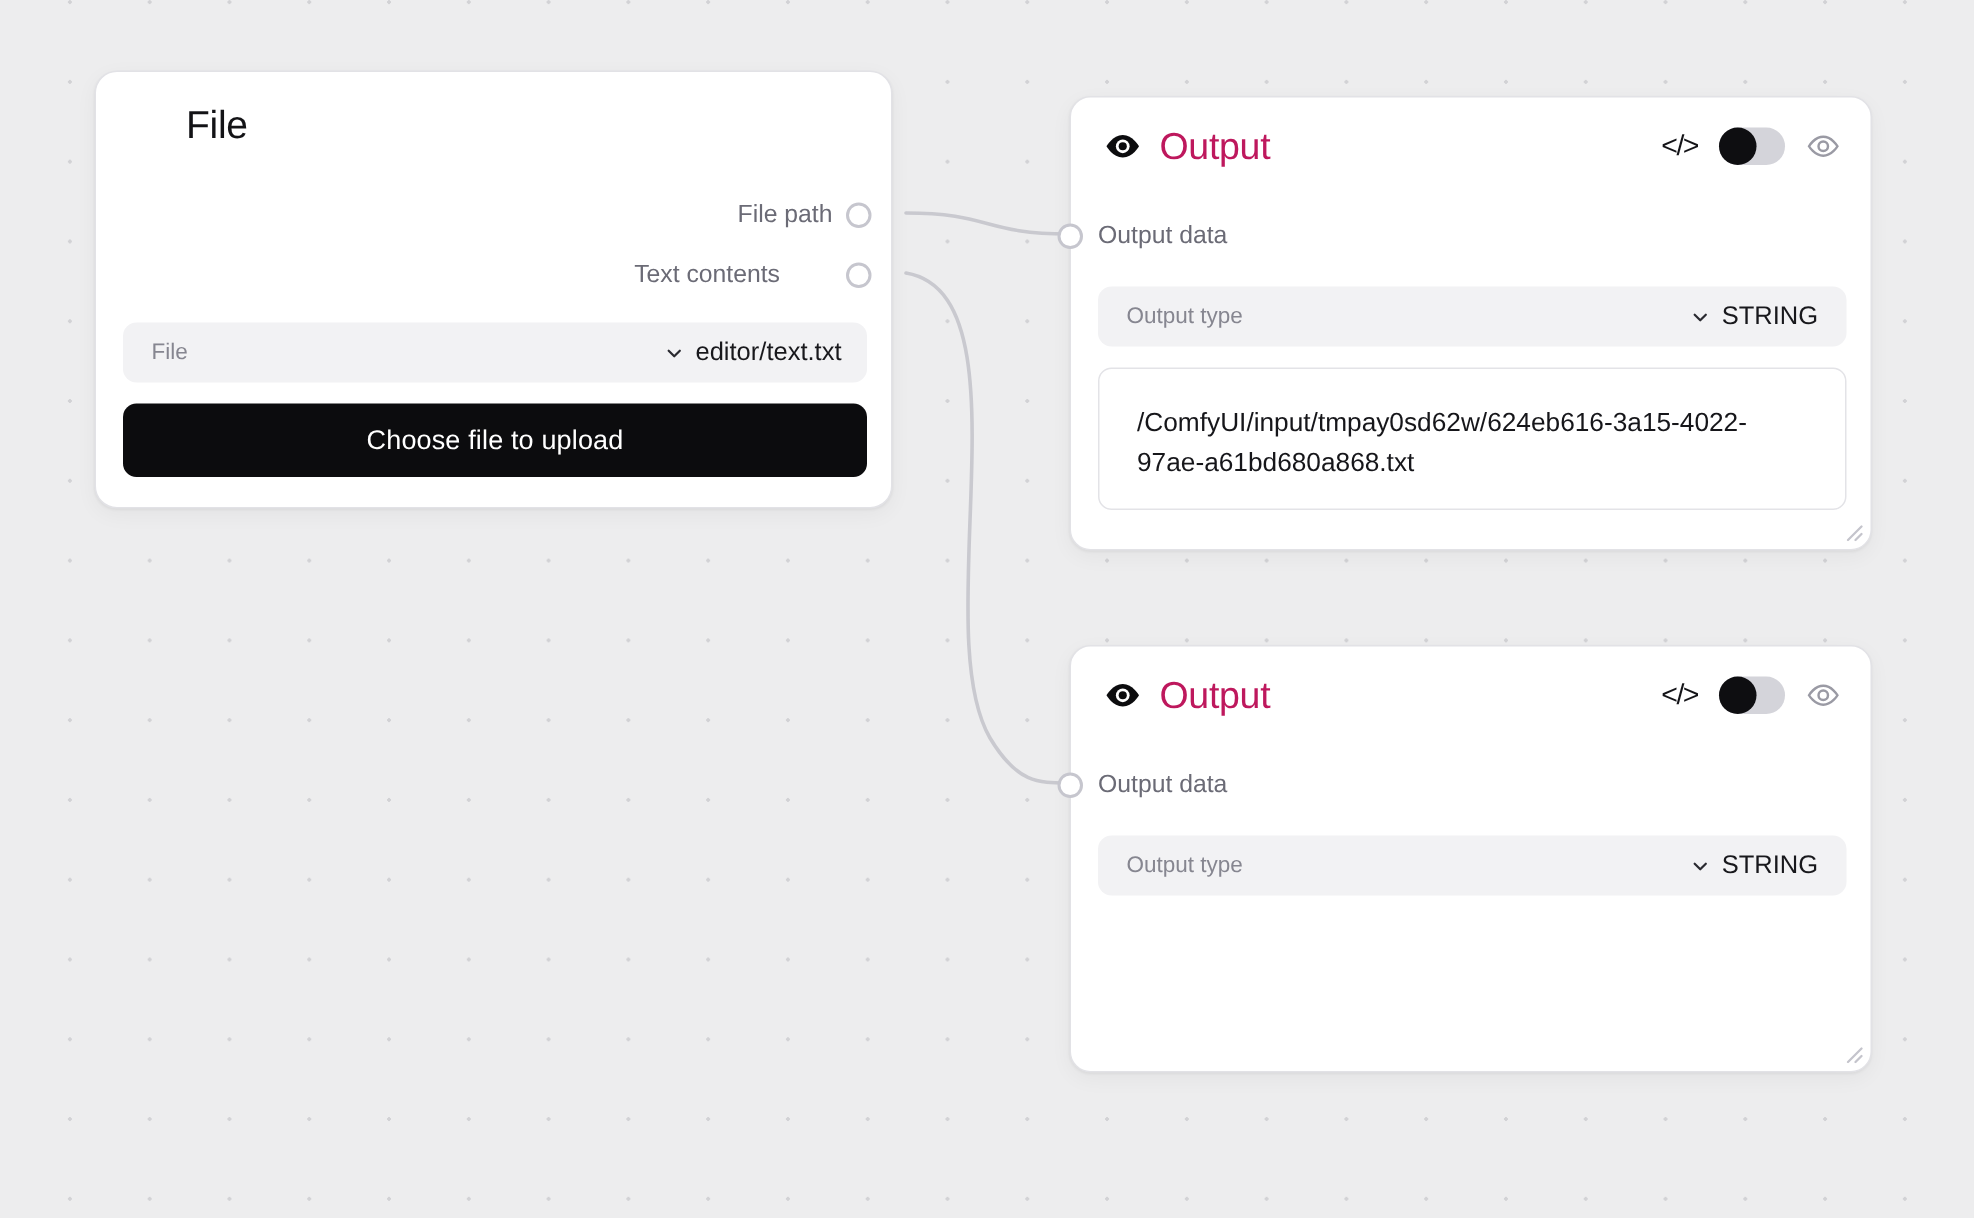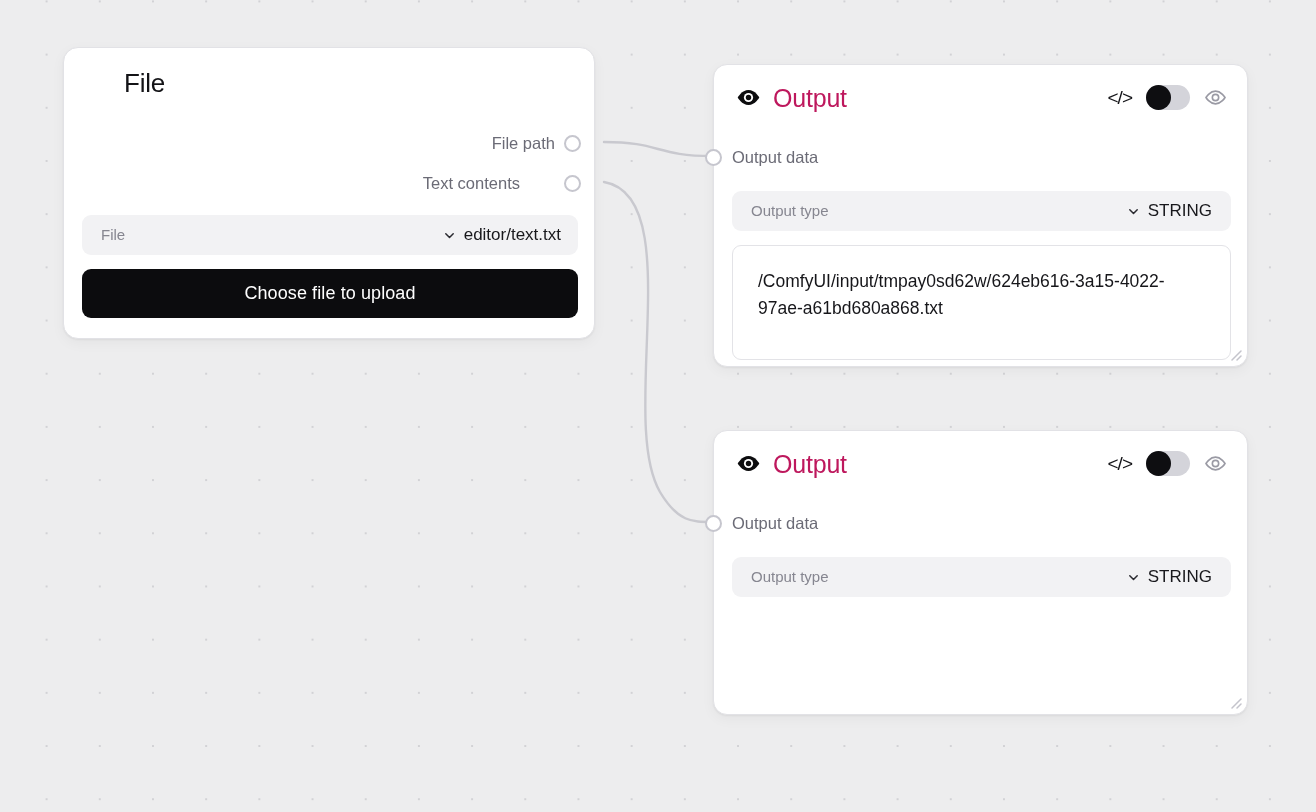--- a/index.html
+++ b/index.html
@@ -249,21 +249,21 @@
     background: #ffffff;
     border: 1px solid #e3e3e7;
     border-radius: 9px;
     box-sizing: border-box;
     padding: 22px 25px;
     font-size: 17.5px;
     line-height: 27px;
     color: #16161a;
     overflow: hidden;
   }
-  #text-area-1 { top: 180px; height: 115px; }
+  #text-area-1 { top: 180px; height: 95px; }
   #text-area-2 { top: 180px; height: 96px; }
 
   .resize-handle {
     position: absolute;
     right: 5px;
     bottom: 5px;
     width: 14px;
     height: 14px;
     cursor: nwse-resize;
   }

